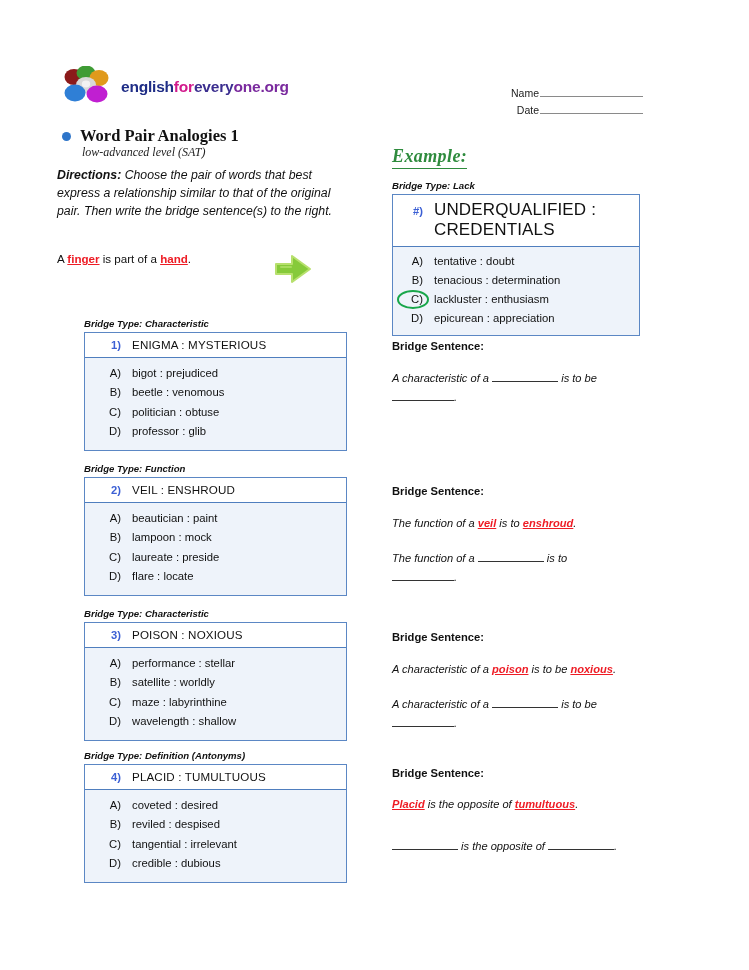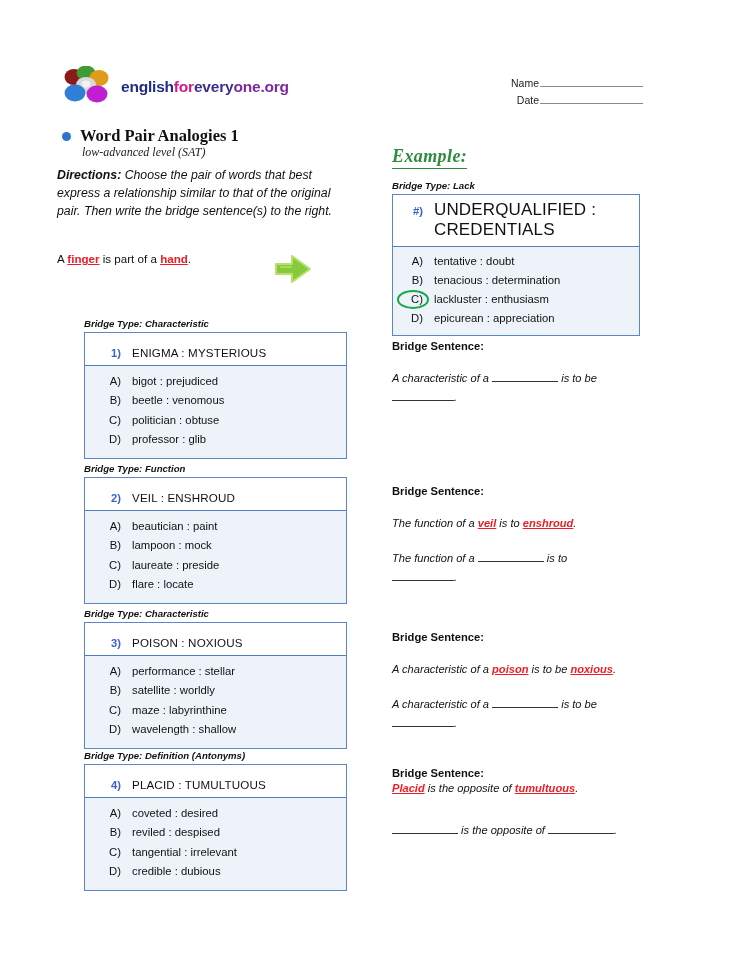--- a/index.html
+++ b/index.html
@@ -16,21 +16,21 @@
 
   
   .logo-wrap { position:absolute; left:58px; top:66px; display:flex; align-items:center; }
   .logo-mark { width:56px; height:42px; position:relative; flex:none; }
   .logo-text { margin-left:7px; font-size:15.5px; font-weight:bold; letter-spacing:-0.2px; white-space:nowrap; }
   .lt-a { color:#1f2d86; }
   .lt-b { color:#d21a8c; }
   .lt-c { color:#3b2e8f; }
   .lt-d { color:#7a2a9e; }
 
-  .namedate { position:absolute; left:505px; top:76px; font-size:10.5px; color:#222; }
+  .namedate { position:absolute; left:505px; top:86px; font-size:10.5px; color:#222; }
   .namedate .row { display:flex; align-items:baseline; margin-bottom:4px; }
   .namedate .lbl { width:34px; text-align:right; }
   .namedate .line { display:inline-block; width:103px; border-bottom:1px solid #8a8a8a; height:11px; margin-left:1px; }
 
   
   .title-row { position:absolute; left:62px; top:126px; display:flex; align-items:center; }
   .bullet { width:9px; height:9px; border-radius:50%; background:#2e75c9; margin-right:9px; flex:none; }
   .title { font-family:"Liberation Serif", serif; font-size:16.5px; font-weight:bold; color:#111; }
   .subtitle { position:absolute; left:82px; top:145px; font-family:"Liberation Serif", serif;
               font-style:italic; font-size:12px; color:#222; }
@@ -51,21 +51,21 @@
 
   .bridge-type { font-size:9.6px; font-weight:bold; font-style:italic; color:#111; margin-bottom:3px; }
 
   
   .qbox { border:1px solid #5b87c4; background:#eef3fa; }
   .qbox .qhead {
     background:#ffffff; border-bottom:1.6px solid #4f7ebe;
     padding:5px 6px 6px 6px; display:flex; align-items:baseline;
   }
   .qbox .qnum { color:#3b5fd4; font-weight:bold; font-size:11.2px; width:30px; text-align:right; margin-right:11px; flex:none;}
-  .qbox .qpair { font-size:11.6px; color:#111; letter-spacing:0.15px;margin-top:8px; }
+  .qbox .qpair { font-size:11.6px; color:#111; letter-spacing:0.15px; }
   .qbox .qbody { padding:6px 6px 8px 6px; }
   .qbox .opt { display:flex; align-items:baseline; font-size:11.3px; color:#111; line-height:19.4px; }
   .qbox .olet { width:30px; text-align:right; margin-right:11px; flex:none; font-weight:normal; }
 
   
   .exbox { border:1px solid #5b87c4; background:#eef3fa; }
   .exbox .qhead { background:#fff; border-bottom:1.6px solid #4f7ebe; padding:5px 6px 6px 6px; display:flex; align-items:baseline; }
   .exbox .qnum { color:#3b5fd4; font-weight:bold; font-size:11.2px; width:24px; text-align:right; margin-right:11px; flex:none;}
   .exbox .qpair { font-size:17px; color:#111; letter-spacing:0.15px; }
   .exbox .qbody { padding:5px 6px 7px 6px; }
@@ -303,21 +303,21 @@
     <div class="bs-text" style="margin-top:17px;">
       <span>A characteristic of a </span><span class="hl">poison</span><span> is to be </span><span class="hl">noxious</span><span>.</span>
     </div>
     <div class="bs-text2">
       <span>A characteristic of a </span><span class="blank"></span><span> is to be </span><br><span class="blank sm"></span><span>.</span>
     </div>
   </div>
 
   <div class="abs" style="left:392px; top:767px; width:255px;">
     <div class="bs-title">Bridge Sentence:</div>
-    <div class="bs-text" style="margin-top:0;">
+    <div class="bs-text" style="margin-top:16px;">
       <span></span><span class="hl">Placid</span><span> is the opposite of </span><span class="hl">tumultuous</span><span>.</span>
     </div>
     <div class="bs-text2" style="margin-top:24px;">
       <span></span><span class="blank"></span><span> is the opposite of </span><span class="blank"></span><span>.</span>
     </div>
   </div>
 
 </div>
 
 </body></html>

